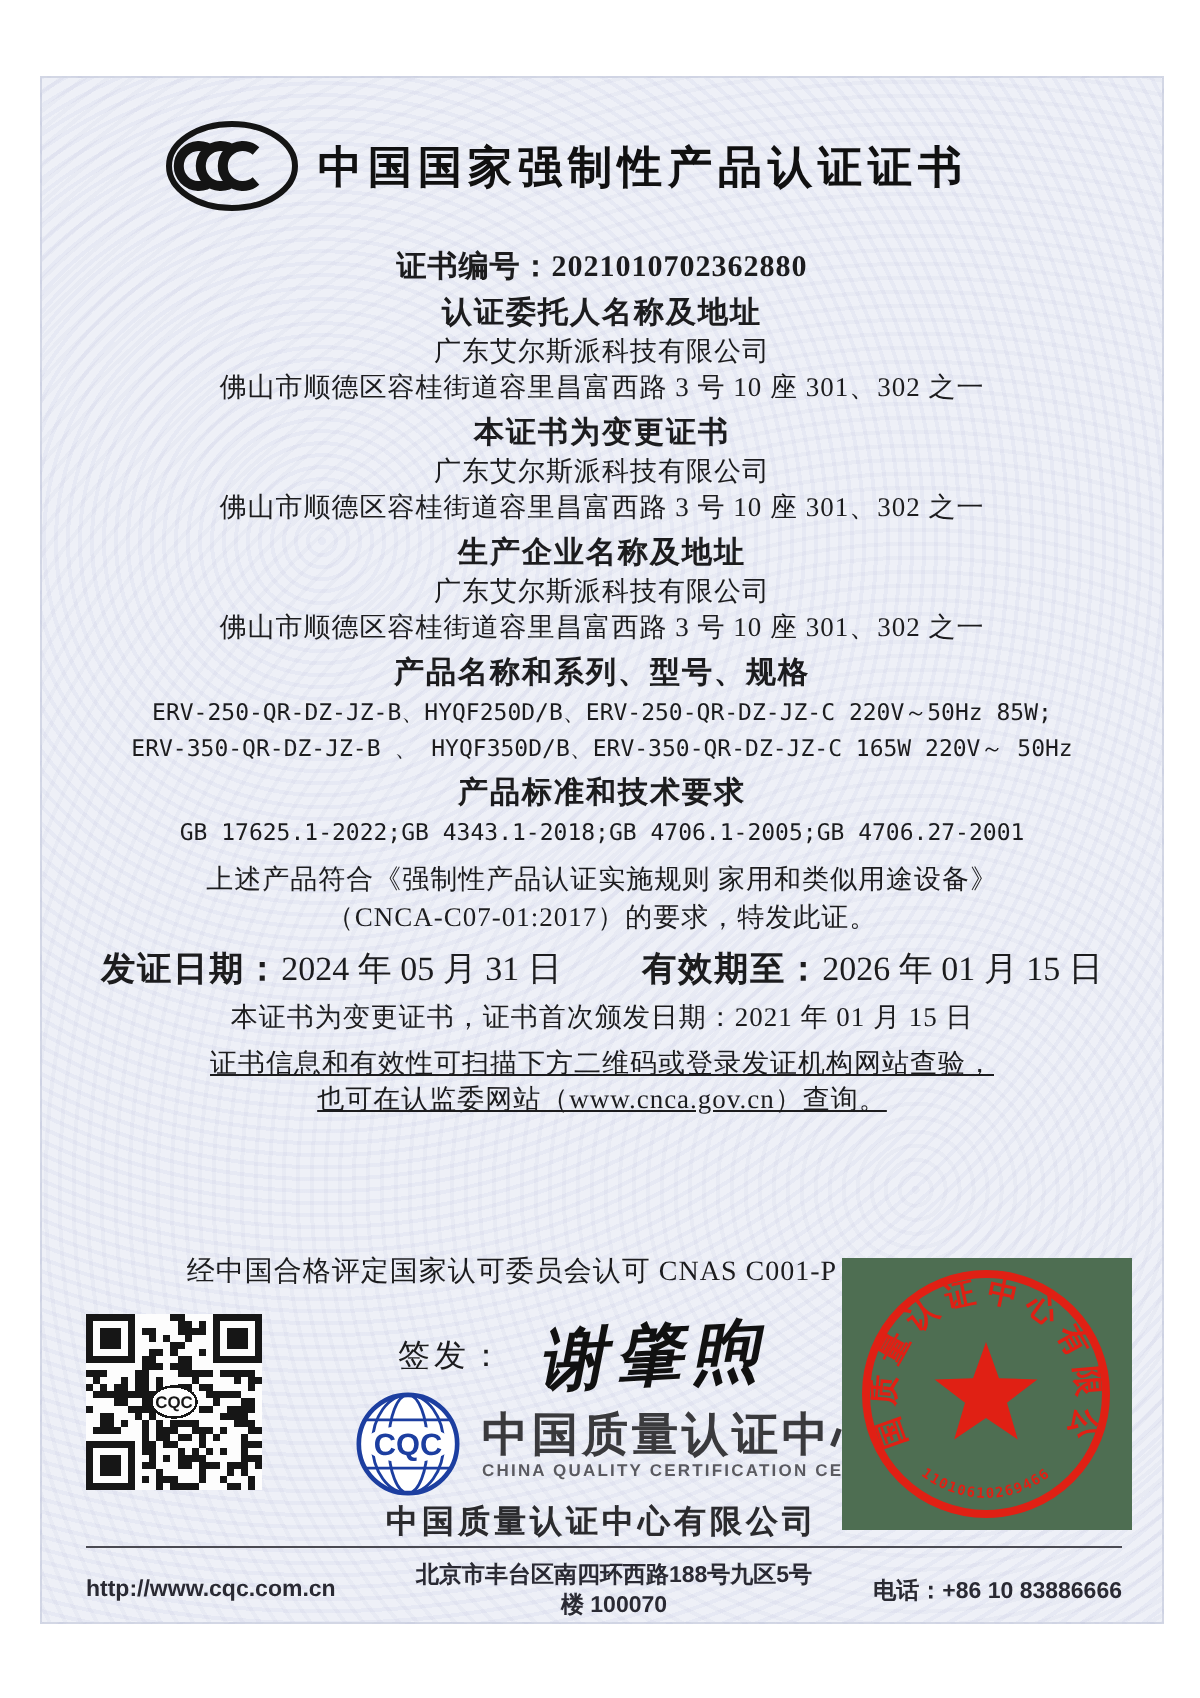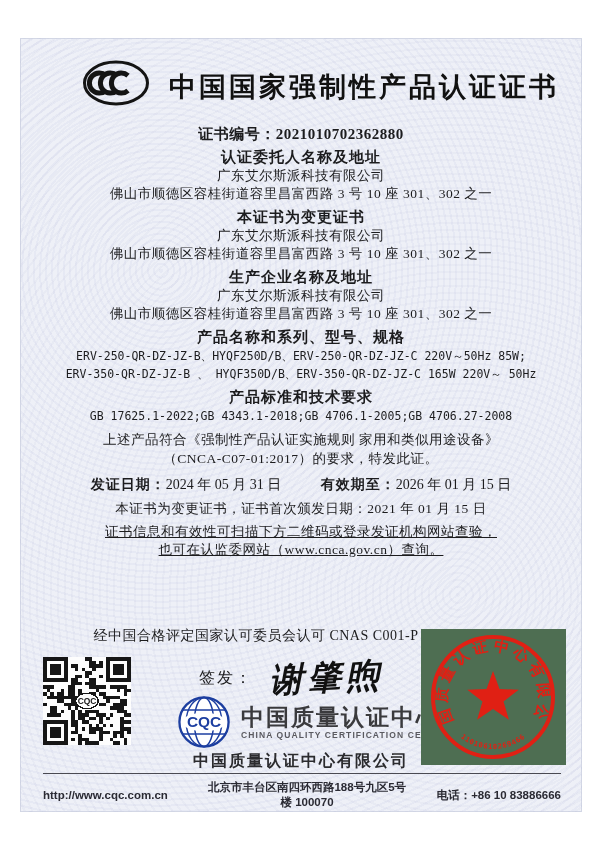--- a/index.html
+++ b/index.html
@@ -9,32 +9,32 @@
     position:absolute;left:20px;top:38px;width:562px;height:774px;
     background-color:#eef0f7;
     background-image:
       repeating-radial-gradient(circle at 25% 30%, rgba(130,140,195,0.07) 0 2px, rgba(255,255,255,0) 2px 6px),
       repeating-radial-gradient(circle at 78% 72%, rgba(130,140,195,0.06) 0 2px, rgba(255,255,255,0) 2px 7px);
     border:1px solid rgba(190,195,215,0.55);
     box-sizing:border-box;
   }
   .ccc-logo{position:absolute;left:60px;top:20px;width:70px;height:48px;}
   .title{
-    position:absolute;left:138px;right:12px;top:30px;text-align:center;
-    font-size:27px;font-weight:bold;letter-spacing:3px;color:#111;
+    position:absolute;left:138px;right:12px;top:30px;
+    font-size:22px;font-weight:bold;letter-spacing:3px;color:#111;
   }
   .flow{position:absolute;left:0;right:0;top:86px;text-align:center;}
   .certno{font-size:15px;font-weight:bold;letter-spacing:0.5px;height:18px;line-height:18px;}
   .sec{margin-top:5px;}
   .h{font-size:15px;font-weight:bold;line-height:19px;letter-spacing:1px;}
   .ln{font-size:13.5px;line-height:18px;letter-spacing:0.5px;}
   .mono{font-family:"DejaVu Sans Mono","Liberation Mono",monospace;font-size:11.5px;letter-spacing:0;line-height:18px;}
   .statement{margin-top:6px;}
   .statement .ln{line-height:18.5px;}
-  .dates{margin-top:7px;font-size:14px;line-height:20px;}
+  .dates{margin-top:7px;font-size:17px;line-height:20px;}
   .dates .grp{display:inline-block;}
   .dates .grp+.grp{margin-left:36px;}
   .dates b{letter-spacing:1px;}
   .change{margin-top:5px;font-size:13.5px;line-height:18px;letter-spacing:0.5px;}
   .verify{margin-top:5px;text-decoration:underline;}
   .accred{position:absolute;left:20px;right:110px;top:588px;text-align:center;font-size:14px;letter-spacing:0.5px;}
   .signrow{position:absolute;left:178px;top:615px;height:48px;display:flex;align-items:center;}
   .signlabel{font-size:16px;letter-spacing:2px;}
   .signature{font-size:34px;font-style:italic;font-weight:600;margin-left:16px;transform:rotate(-3deg);letter-spacing:4px;color:#111;}
   .qr{position:absolute;left:22px;top:618px;width:88px;height:88px;}
@@ -90,21 +90,21 @@
       </div>
 
       <div class="sec">
         <div class="h">产品名称和系列、型号、规格</div>
         <div class="ln mono">ERV-250-QR-DZ-JZ-B、HYQF250D/B、ERV-250-QR-DZ-JZ-C 220V～50Hz 85W;</div>
         <div class="ln mono">ERV-350-QR-DZ-JZ-B 、 HYQF350D/B、ERV-350-QR-DZ-JZ-C 165W 220V～ 50Hz</div>
       </div>
 
       <div class="sec">
         <div class="h">产品标准和技术要求</div>
-        <div class="ln mono">GB 17625.1-2022;GB 4343.1-2018;GB 4706.1-2005;GB 4706.27-2008</div>
+        <div class="ln mono">GB 17625.1-2022;GB 4343.1-2018;GB 4706.1-2005;GB 4706.27-2001</div>
       </div>
 
       <div class="statement">
         <div class="ln">上述产品符合《强制性产品认证实施规则 家用和类似用途设备》</div>
         <div class="ln">（CNCA-C07-01:2017）的要求，特发此证。</div>
       </div>
 
       <div class="dates">
         <span class="grp"><b>发证日期：</b><span>2024 年 05 月 31 日</span></span>
         <span class="grp"><b>有效期至：</b><span>2026 年 01 月 15 日</span></span>

